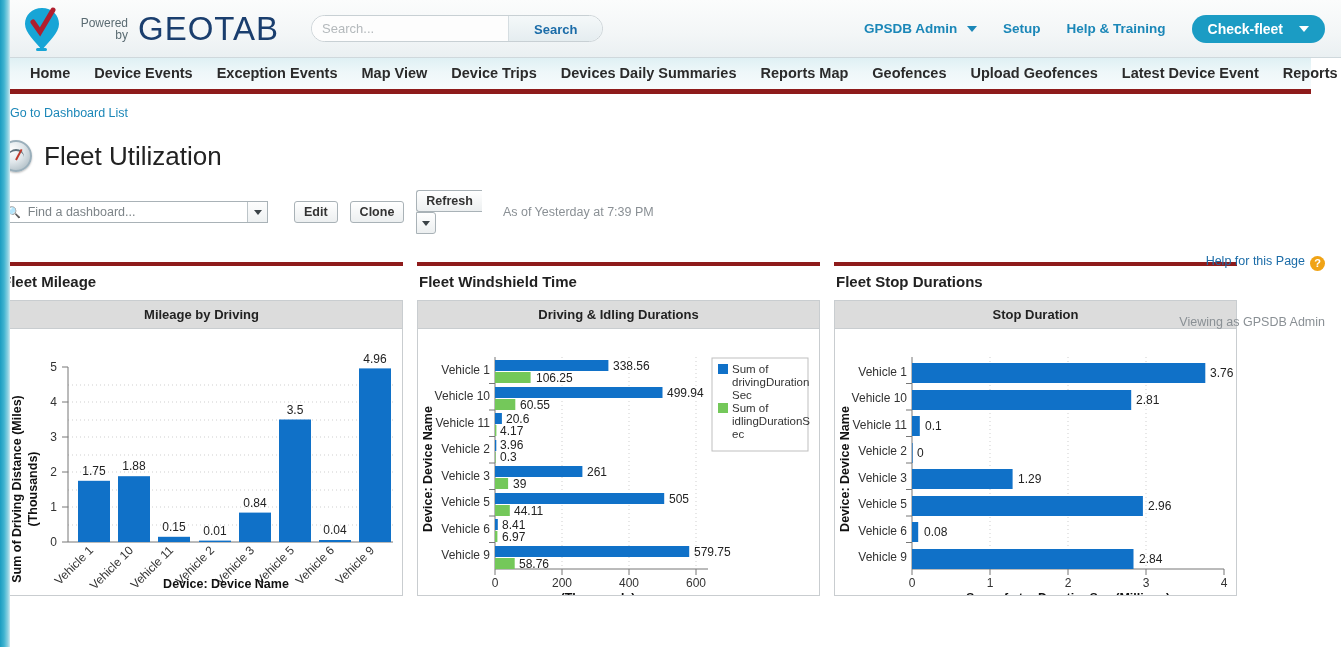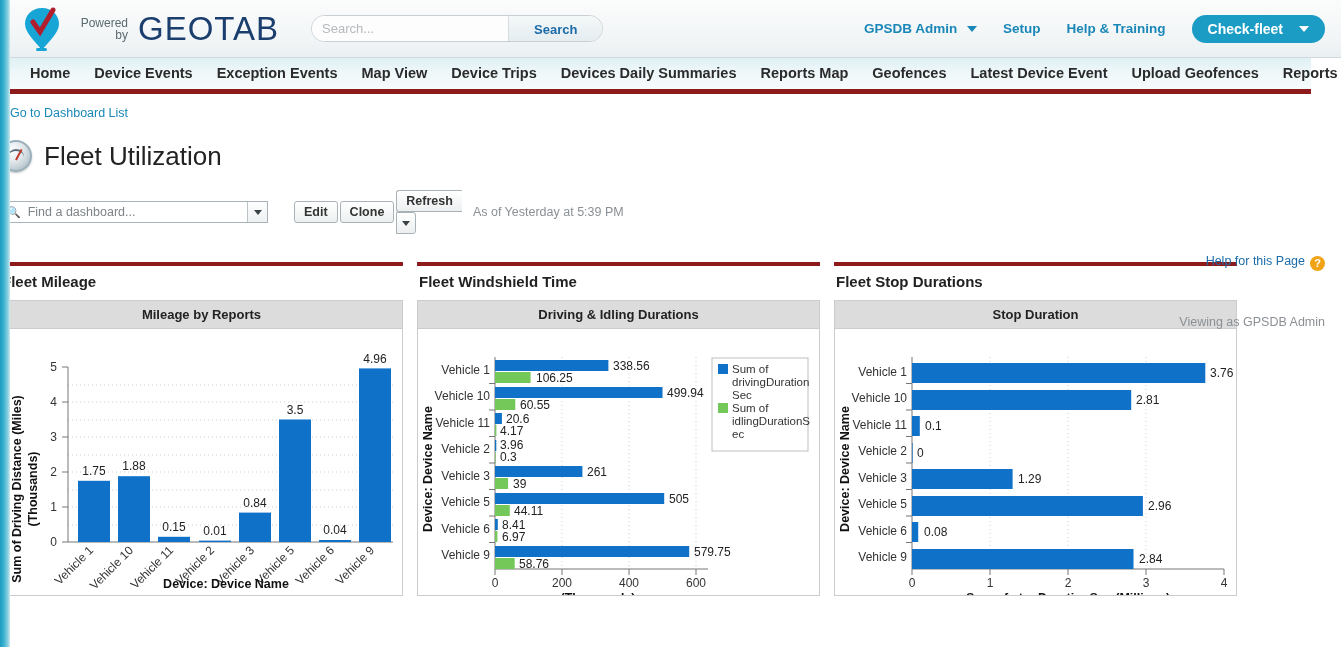--- a/index.html
+++ b/index.html
@@ -123,21 +123,21 @@
     background:linear-gradient(to bottom,#fdfdfd,#eef1f2); cursor:pointer;
   }
   .finder .dd i{width:0;height:0;border-left:4px solid transparent;border-right:4px solid transparent;border-top:5px solid #3b4347;}
 
   .btn{
     height:22px; border:1px solid #a9b2b7; border-radius:3px;
     background:linear-gradient(to bottom,#ffffff,#eceff0);
     font-size:12.5px; font-weight:bold; color:#333; padding:0 9px; cursor:pointer;
     font-family:"Liberation Sans", sans-serif; line-height:20px;
   }
-  .btn-group{ display:flex; margin-left:26px; gap:2px; align-items:center;}
+  .btn-group{ display:flex; margin-left:26px; gap:12px; align-items:center;}
   .split{ display:flex;flex-direction:column; }
   .split .main{ border-radius:3px 0 0 3px; border-right:0; }
   .split .arrow{
     width:20px; border-radius:0 3px 3px 0; display:flex;align-items:center;justify-content:center;
     padding:0;
   }
   .split .arrow i{width:0;height:0;border-left:4px solid transparent;border-right:4px solid transparent;border-top:5px solid #3b4347;}
   .asof{ font-size:12.5px; color:#8a9095; margin-left:9px;}
   .viewing{ position:absolute; right:16px; top:209px; font-size:12.5px; color:#8a9095;}
 
@@ -201,22 +201,22 @@
 
 <div class="tabbar">
   <div class="tab">Home</div>
   <div class="tab">Device Events</div>
   <div class="tab">Exception Events</div>
   <div class="tab">Map View</div>
   <div class="tab">Device Trips</div>
   <div class="tab">Devices Daily Summaries</div>
   <div class="tab">Reports Map</div>
   <div class="tab">Geofences</div>
+  <div class="tab">Upload Geofences</div>
   <div class="tab">Latest Device Event</div>
-  <div class="tab">Upload Geofences</div>
   <div class="tab">Reports</div>
 
 </div>
 
 <div class="edge-strip"></div>
 
 <div class="page">
 
   <div class="crumb">
     <span class="guill">«</span><span>Go to Dashboard List</span>
@@ -241,33 +241,33 @@
     </div>
     <div class="btn-group">
       <button class="btn">Edit</button>
       <button class="btn">Clone</button>
       <span class="split">
         <button class="btn main">Refresh</button>
         <button class="btn arrow">
           <i></i>
         </button>
       </span>
-      <span class="asof">As of Yesterday at 5:39 PM</span>
+      <span class="asof">As of Yesterday at 7:39 PM</span>
     </div>
   </div>
 
   <div class="viewing">Viewing as GPSDB Admin</div>
 
   <div class="dash">
 
     <div class="col">
       <div class="col-rule"></div>
       <div class="col-title">Fleet Mileage</div>
       <div class="panel">
-        <div class="panel-head">Mileage by Reports</div>
+        <div class="panel-head">Mileage by Driving</div>
         <div class="panel-body">
           <svg width="401" height="266" viewBox="0 0 401 266">
 
             <text class="ax-title" transform="translate(20,160) rotate(-90)" text-anchor="middle">Sum of Driving Distance (Miles)</text>
             <text class="ax-title" transform="translate(36,160) rotate(-90)" text-anchor="middle">(Thousands)</text>
 
             <g stroke="#cfcfcf" stroke-dasharray="1,3" stroke-width="1">
               <line x1="67" y1="196" x2="392" y2="196"></line>
               <line x1="67" y1="161" x2="392" y2="161"></line>
               <line x1="67" y1="126" x2="392" y2="126"></line>

